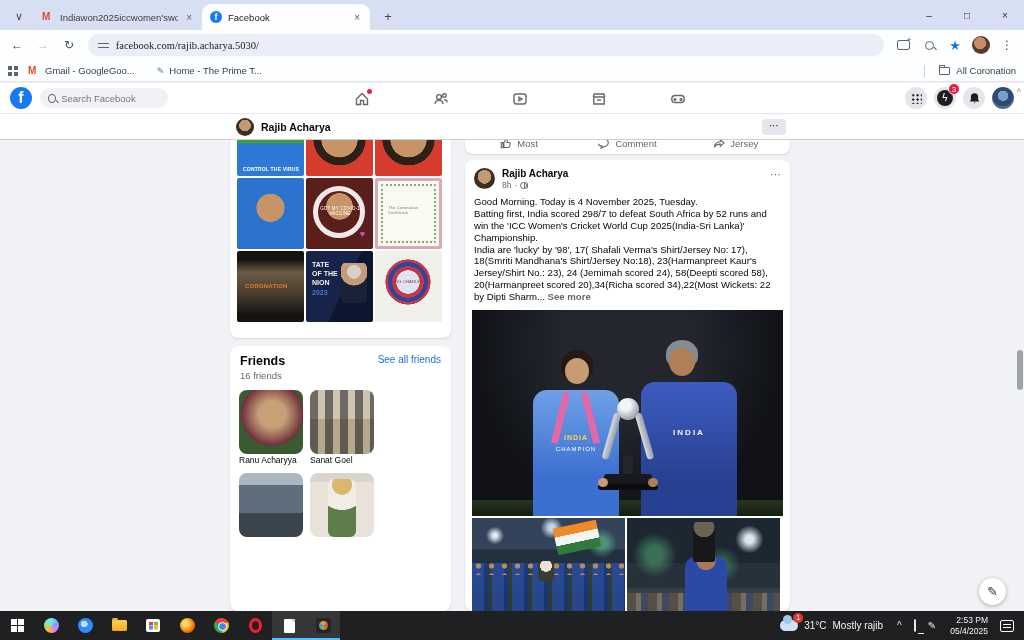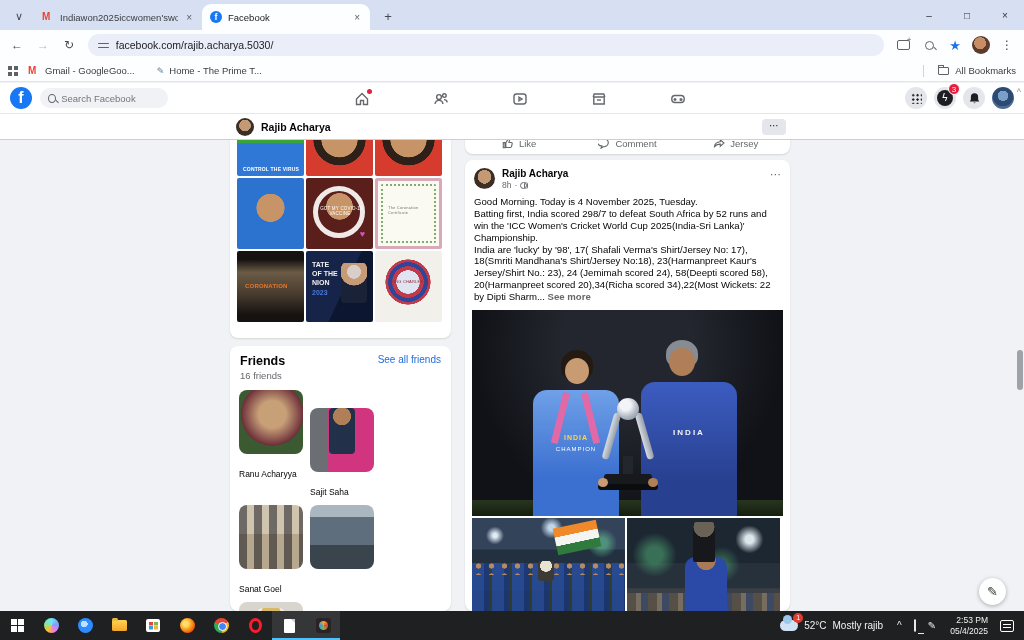--- a/index.html
+++ b/index.html
@@ -16,21 +16,21 @@
   .tab .t-close { font-size:10px; color:#5f6368; padding:0 2px; }
   .gmail-m { width:12px; height:10px; position:relative; flex:0 0 auto; font-weight:bold; color:#ea4335; font-size:10px; line-height:10px; }
   .fbdot { width:12px; height:12px; border-radius:50%; background:#1877f2; color:#fff; font-size:9px; font-weight:bold; text-align:center; line-height:12px; flex:0 0 auto; }
   .newtab { width:24px; height:24px; margin:0 0 2px 6px; font-size:13px; color:#45484d; display:flex; align-items:center; justify-content:center; }
   .wincontrols { margin-left:auto; display:flex; height:30px; align-items:center; }
   .winbtn { width:38px; height:30px; display:flex; align-items:center; justify-content:center; font-size:10px; color:#333; }
   .toolbar { position:absolute; left:0; top:30px; width:1024px; height:30px; background:#fdfeff; display:flex; align-items:center; gap:4px; padding:0 6px; }
   .navbtn { width:22px; height:22px; display:flex; align-items:center; justify-content:center; font-size:12px; color:#474b50; }
   .navbtn.disabled { color:#b9bdc4; }
   .omnibox { flex:1; height:22px; background:#e9eef8; border-radius:11px; display:flex; align-items:center; padding:0 10px; gap:7px; margin:0 4px; }
-  .omnibox input { border:none; background:transparent; outline:none; font-size:10.5px; color:#202124; width:100%; font-family:Liberation Sans, sans-serif; }
+  .omnibox input { border:none; background:transparent; outline:none; font-size:10.5px; color:#202124; width:100%; font-family:Liberation Serif, serif; }
   .tune { width:11px; height:9px; position:relative; }
   .tune i, .tune i::before { content:""; display:block; position:absolute; height:1.4px; background:#5f6368; border-radius:1px; }
   .tune i { width:11px; top:2px; } .tune i::before { width:11px; top:4px; }
   .mag { width:9px; height:9px; border:1.4px solid #5f6368; border-radius:50%; position:relative; }
   .mag::after { content:""; position:absolute; width:4px; height:1.4px; background:#5f6368; transform:rotate(45deg); right:-4px; bottom:-1px; }
   .cast { width:13px; height:10px; border:1.3px solid #5f6368; border-radius:2px; position:relative; }
   .cast::after { content:"+"; position:absolute; right:-3px; top:-6px; font-size:8px; color:#5f6368; }
   .star-ic { color:#1a73e8; font-size:13px; }
   .chip-avatar { width:18px; height:18px; border-radius:50%; background:radial-gradient(circle at 45% 40%, #c98d66 0 40%, #5a3c2e 41% 75%, #8a4a3a 76%); }
   .bookmarksbar { position:absolute; left:0; top:60px; width:1024px; height:22px; background:#fdfeff; border-bottom:1px solid #e3e5e8; display:flex; align-items:center; padding:0 8px; font-size:9.5px; color:#3c4043; }
@@ -105,21 +105,21 @@
 
   
   .friends-card { left:230px; top:206px; width:221px; height:265px; padding:8px 6px; }
   .fr-head { display:flex; align-items:flex-start; justify-content:space-between; padding:0 4px; }
   .fr-title { font-size:12.5px; font-weight:bold; color:#050505; }
   .fr-count { font-size:9.5px; color:#65676b; margin-top:2px; }
   .fr-seeall { font-size:10px; color:#216fdb; }
   .fr-grid { display:flex; flex-wrap:wrap; gap:8px 7px; margin-top:9px; padding:0 3px; }
   .fr-cell { width:64px; }
   .fr-photo { width:64px; height:64px; border-radius:8px; }
-  .fr-name { font-size:8.5px; color:#050505; margin-top:15px; white-space:nowrap; overflow:hidden; }
+  .fr-name { font-size:8.5px; color:#050505; margin-top:1px; white-space:nowrap; overflow:hidden; }
   .f1 { background:radial-gradient(circle at 52% 38%, #c7a078 0 26%, #6d2f3a 60%, #3c5a32 61%), linear-gradient(135deg,#4a6b3a,#7a9b5a); }
   .f2 { background:linear-gradient(90deg,#6b6f74 0 28%, #d2357f 29% 100%); }
   .f2::after { content:""; display:block; margin:18px auto 0; width:26px; height:46px; background:radial-gradient(circle at 50% 18%, #b07f58 0 22%, #23304a 23%); border-radius:4px; }
   .f3 { background:linear-gradient(180deg,#b9b6b0 0 60%, #8e8b85 61%); position:relative; overflow:hidden; }
   .f3::before, .f3::after { content:""; position:absolute; bottom:0; border-radius:3px 3px 0 0; }
   .f3::before { right:8px; width:16px; height:38px; background:radial-gradient(circle at 50% 12%, #a8795a 0 20%, #2a2a30 21%); }
   .f3::after { right:26px; width:13px; height:30px; background:radial-gradient(circle at 50% 14%, #a8795a 0 20%, #2f6e52 21%); }
   .f4 { background:linear-gradient(180deg,#cfc4ae 0 45%, #b5a88e 46%),
       repeating-linear-gradient(90deg, rgba(40,40,60,.55) 0 8px, transparent 8px 15px); background-blend-mode:multiply; }
   .f5 { background:linear-gradient(180deg,#aab6c0 0 18%, #5e6e7c 19% 62%, #39444c 63%); }
@@ -302,21 +302,21 @@
     <span class="gmail-m">M</span>
     <span>Gmail - GoogleGoo...</span>
   </span>
   <span class="bm-item">
     <span class="feather">✎</span>
     <span>Home - The Prime T...</span>
   </span>
   <span class="bm-right">
     <span class="bm-sep"></span>
     <span class="folder-ic"></span>
-    <span>All Bookmarks</span>
+    <span>All Coronation</span>
   </span>
 </div>
 
 <div class="fb-header">
   <div class="fb-logo">f</div>
   <div class="fb-search">
     <span class="mag"></span>
     <input type="text" placeholder="Search Facebook" style="">
   </div>
   <div class="fb-nav">
@@ -425,45 +425,41 @@
         <div class="fr-count">16 friends</div>
       </div>
       <div class="fr-seeall">See all friends</div>
     </div>
     <div class="fr-grid">
       <div class="fr-cell">
         <div class="fr-photo f1"></div>
         <div class="fr-name">Ranu Acharyya</div>
       </div>
       <div class="fr-cell">
-        <div class="fr-photo f2"></div>
-        <div class="fr-name">Sajit Saha</div>
-      </div>
-      <div class="fr-cell">
         <div class="fr-photo f4"></div>
         <div class="fr-name">Sanat Goel</div>
       </div>
       <div class="fr-cell">
         <div class="fr-photo f5"></div>
 
       </div>
       <div class="fr-cell">
         <div class="fr-photo f6"></div>
 
       </div>
 
     </div>
   </div>
 
   <div class="card prevpost-card">
     <div class="ppa">
       <svg width="12" height="12" viewBox="0 0 14 14">
           <path d="M1.5 6.5h2v6h-2zM4.5 12.2h5.2c.7 0 1.3-.5 1.4-1.1l.8-3.3a1.1 1.1 0 0 0-1.1-1.4H8.1l.5-2.4A1 1 0 0 0 6.8 3L4.5 6.7z"></path>
         </svg>
-      <span>Like</span>
+      <span>Most</span>
     </div>
     <div class="ppa">
       <svg width="12" height="12" viewBox="0 0 14 14">
           <path d="M7 1.8a5.2 4.6 0 1 0-2.6 8.6L3.6 13l2.6-1.7A5.2 4.6 0 0 0 7 1.8z"></path>
         </svg>
       <span>Comment</span>
     </div>
     <div class="ppa">
       <svg width="12" height="12" viewBox="0 0 14 14">
           <path d="M8.5 3.2 12.8 7 8.5 10.8V8.3C5 8.3 2.8 9.8 1.6 12c.2-3.8 3-6.2 6.9-6.4z"></path>
@@ -566,21 +562,21 @@
     </div>
   <div class="tb-btn active">
       <span class="media-ic"></span>
     </div>
 
   <div class="tb-right">
     <div class="weather">
       <span class="cloud">
         <span class="wbadge">1</span>
       </span>
-      <span class="wtxt">52°C</span>
+      <span class="wtxt">31°C</span>
       <span class="wtxt">Mostly rajib</span>
     </div>
     <span class="tray-ic">^</span>
     <span class="tray-ic"><span class="net"></span></span>
     <span class="tray-ic">✎</span>
     <div class="clock">
       <div>2:53 PM</div>
       <div>05/4/2025</div>
     </div>
     <span class="notif"></span>

